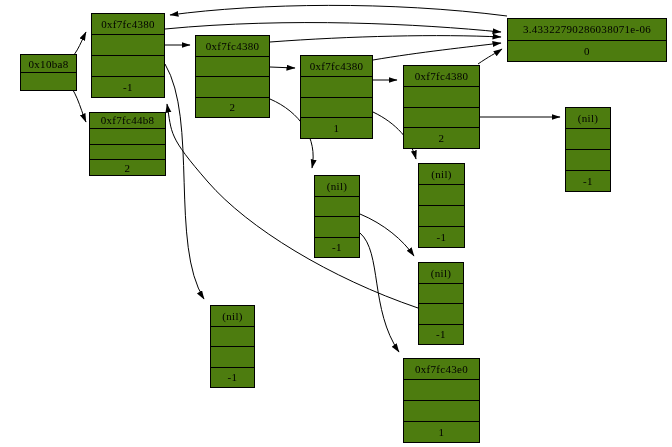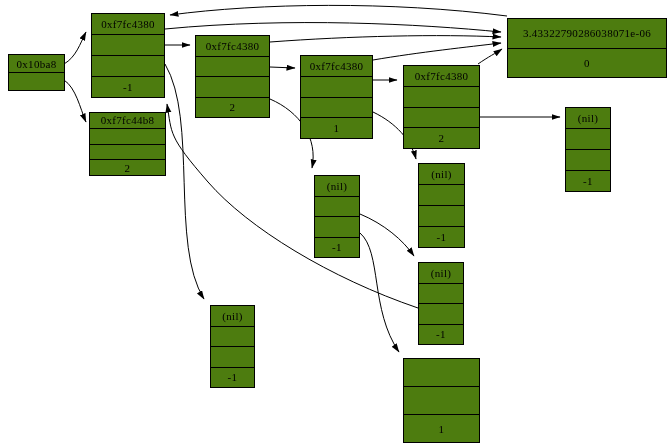--- a/index.html
+++ b/index.html
@@ -56,21 +56,21 @@
       <path d="M373,60 C420,52 468,47 501,43" class="edge" marker-end="url(#arrow)"></path>
       <path d="M373,80 L397,80" class="edge" marker-end="url(#arrow)"></path>
       <path d="M373,112 C396,123 411,140 416,159" class="edge" marker-end="url(#arrow)"></path>
       <path d="M478,64 C488,57 496,53 502,49" class="edge" marker-end="url(#arrow)"></path>
       <path d="M480,117 L560,117" class="edge" marker-end="url(#arrow)"></path>
       <path d="M507,16 C390,1 260,3 170,15" class="edge" marker-end="url(#arrow)"></path>
       <path d="M360,214 C384,224 403,240 414,256" class="edge" marker-end="url(#arrow)"></path>
       <path d="M360,233 C382,252 370,310 399,352" class="edge" marker-end="url(#arrow)"></path>
       <path d="M418,308 C330,278 248,228 208,182 S172,134 167,104" class="edge" marker-end="url(#arrow)"></path>
     </svg>
-<div class="node" style="left: 8px; top: 54px; width: 57px; height: 37px;">
+<div class="node" style="left: 20px; top: 54px; width: 57px; height: 37px;">
       <div class="row">0x10ba8</div>
       <div class="row"></div>
     </div>
     <div class="node" style="left: 91px; top: 13px; width: 74px; height: 85px;">
       <div class="row">0xf7fc4380</div>
       <div class="row"></div>
       <div class="row"></div>
       <div class="row">-1</div>
     </div>
     <div class="node" style="left: 89px; top: 112px; width: 77px; height: 64px;">
@@ -90,21 +90,21 @@
       <div class="row"></div>
       <div class="row"></div>
       <div class="row">1</div>
     </div>
     <div class="node" style="left: 403px; top: 65px; width: 77px; height: 84px;">
       <div class="row">0xf7fc4380</div>
       <div class="row"></div>
       <div class="row"></div>
       <div class="row">2</div>
     </div>
-    <div class="node" style="left: 507px; top: 18px; width: 160px; height: 60px; justify-content: center;">
+    <div class="node" style="left: 507px; top: 18px; width: 160px; height: 44px; justify-content: center;">
       <div class="row">3.43322790286038071e-06</div>
       <div class="row">0</div>
     </div>
     <div class="node" style="left: 565px; top: 107px; width: 46px; height: 85px;">
       <div class="row">(nil)</div>
       <div class="row"></div>
       <div class="row"></div>
       <div class="row">-1</div>
     </div>
     <div class="node" style="left: 418px; top: 163px; width: 47px; height: 85px;">
@@ -125,17 +125,18 @@
       <div class="row"></div>
       <div class="row">-1</div>
     </div>
     <div class="node" style="left: 210px; top: 305px; width: 45px; height: 83px;">
       <div class="row">(nil)</div>
       <div class="row"></div>
       <div class="row"></div>
       <div class="row">-1</div>
     </div>
     <div class="node" style="left: 403px; top: 358px; width: 77px; height: 85px;">
+      <div class="row">0xf7fc43e0</div>
       <div class="row"></div>
       <div class="row"></div>
       <div class="row">1</div>
     </div>
   </div>
 
 </body></html>

